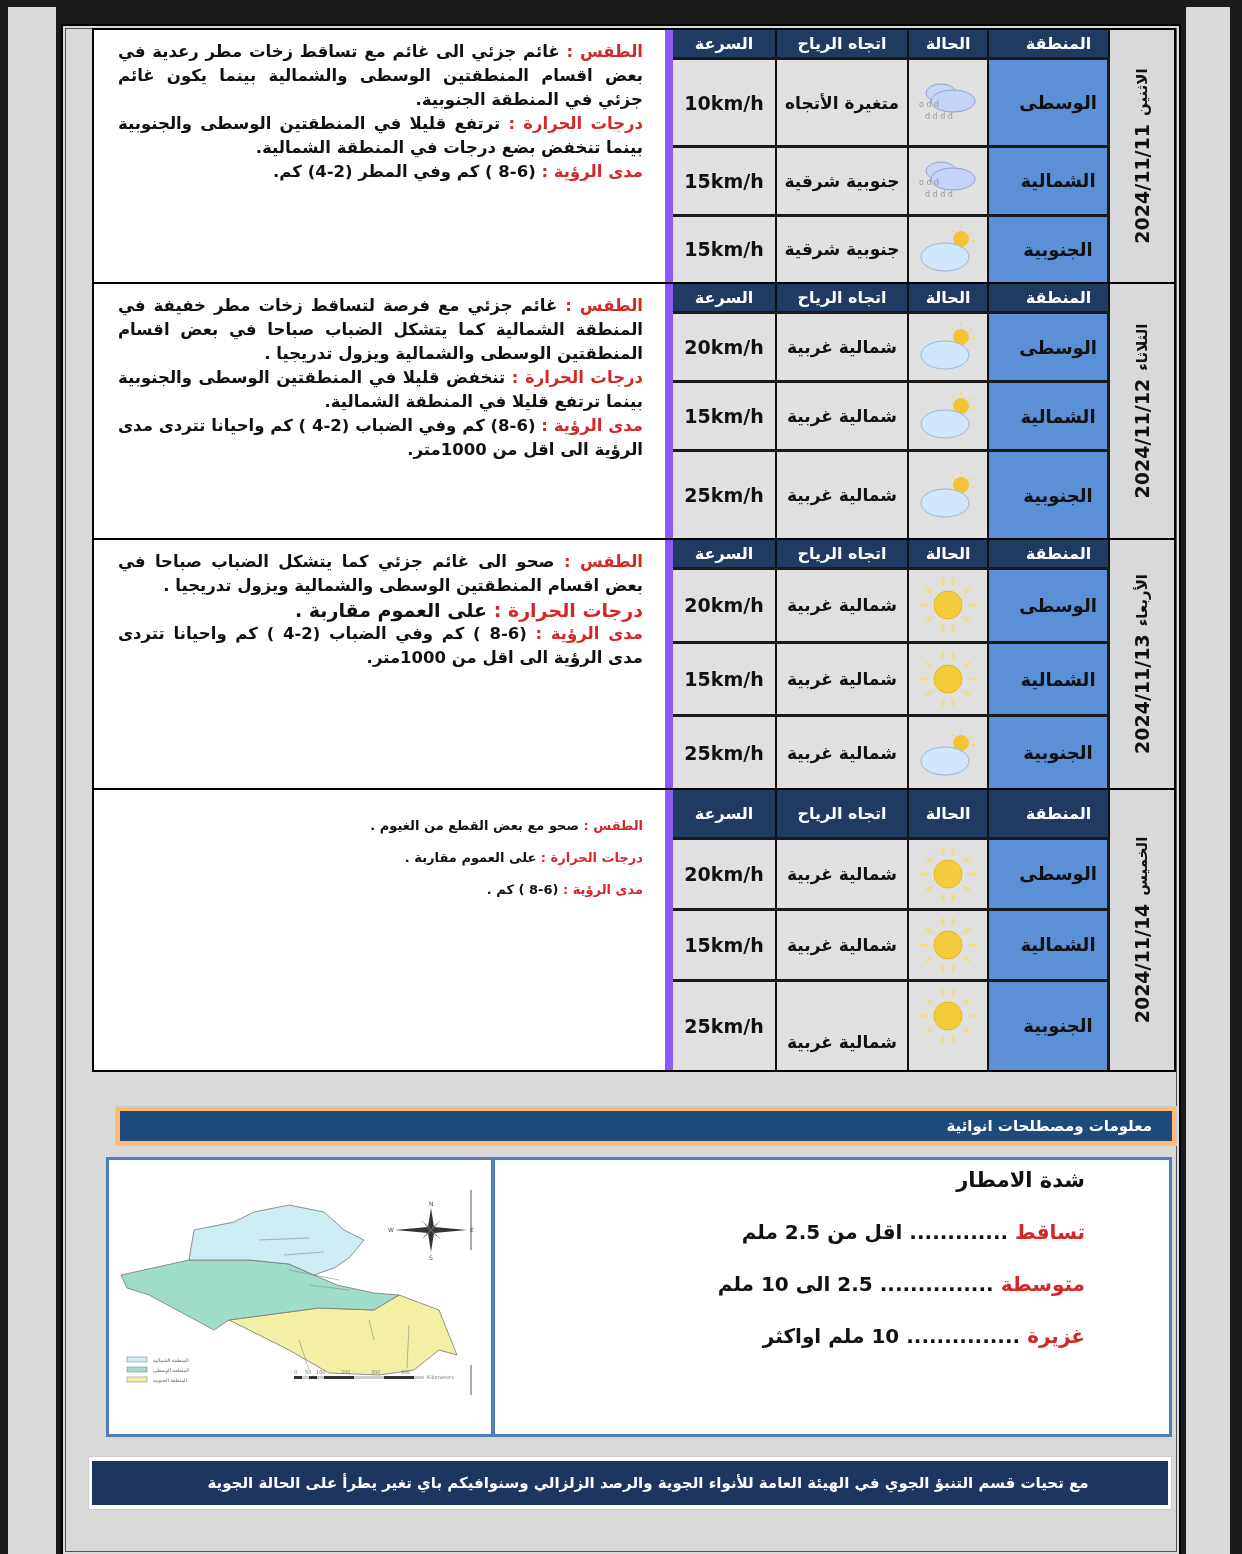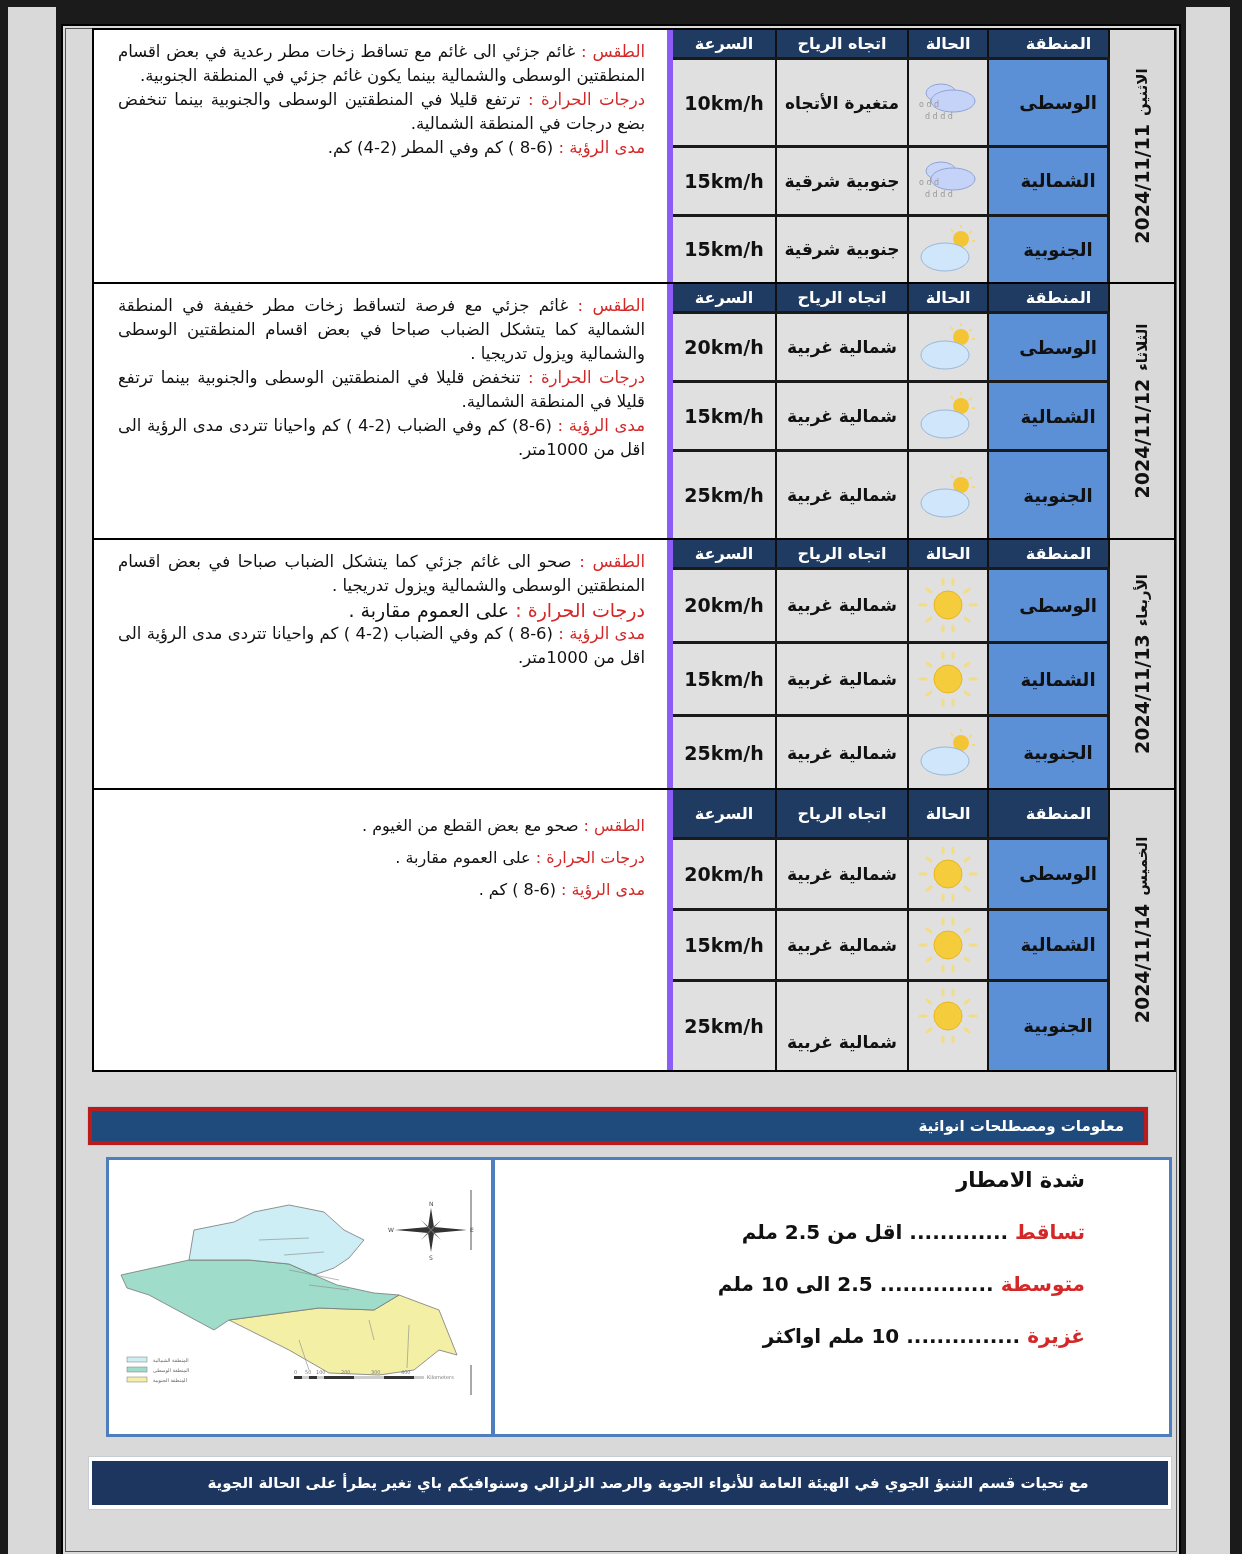--- a/index.html
+++ b/index.html
@@ -8,43 +8,43 @@
   .left-strip { position: absolute; left: 8px; top: 7px; width: 48px; height: 1547px; background: #d9d9d9; }
   .right-strip { position: absolute; left: 1186px; top: 7px; width: 44px; height: 1547px; background: #d9d9d9; }
   .page { position: absolute; left: 61px; top: 24px; width: 1120px; height: 1530px; background: #d9d9d9; border: 2px solid #000; border-bottom: none; }
   .page::before { content: ""; position: absolute; inset: 2px; border: 1px solid #555; pointer-events: none; }
   .forecast { position: absolute; left: 29px; top: 2px; width: 1084px; border: 2px solid #000; background: #fff; }
   .day { display: flex; flex-direction: row; height: 256px; border-bottom: 2px solid #000; }
   .day:last-child { border-bottom: none; }
   .day.d1 { height: 254px; }
   .day.d3 { height: 250px; }
   .day.d4 { height: 280px; }
-  .desc { width: 583px; background: #fff; border-right: 6px solid #8b5cf6; padding: 10px 22px 0 24px; direction: rtl; text-align: justify; font-family: "DejaVu Sans", sans-serif; font-weight: normal; font-size: 16.5px; line-height: 24px; color: #111; }
+  .desc { width: 583px; background: #fff; border-right: 8px solid #8b5cf6; padding: 10px 22px 0 24px; direction: rtl; text-align: justify; font-family: "DejaVu Sans", sans-serif; font-weight: bold; font-size: 16.5px; line-height: 24px; color: #111; }
   .desc p { margin: 0; }
   .desc .lbl { color: #d42828; }
-  .desc.sparse { padding-top: 20px; font-size: 16px; line-height: 32px; text-align: right; }
+  .desc.sparse { padding-top: 20px; font-size: 13px; line-height: 32px; text-align: right; }
   .table { width: 437px; display: flex; flex-direction: column; background: #222; }
   .thead { display: flex; height: 30px; background: #1f3b61; border-bottom: 3px solid #1a1a1a; }
   .thead > div { color: #fff; font-weight: bold; font-size: 16px; display: flex; align-items: center; justify-content: center; direction: rtl; border-right: 2px solid #111; }
   .c-speed { width: 104px; }
   .c-dir { width: 132px; }
   .c-state { width: 80px; }
   .c-region { width: 121px; padding-left: 20px; }
   .trow { display: flex; flex: 1; border-bottom: 3px solid #1a1a1a; }
   .trow:last-child { border-bottom: none; }
   .trow > div { display: flex; align-items: center; justify-content: center; border-right: 2px solid #111; }
   .trow .c-speed { background: #e0e0e0; font-family: "DejaVu Sans", sans-serif; font-weight: bold; font-size: 19px; color: #111; }
   .trow .c-dir { background: #e0e0e0; font-weight: bold; font-size: 17px; color: #111; direction: rtl; }
   .trow .c-state { background: #e0e0e0; }
   .trow .c-region { background: #5b8fd6; font-weight: bold; font-size: 18px; color: #111; direction: rtl; border-right: 3px solid #1a1a1a; }
   .date-col { width: 64px; background: #d9d9d9; display: flex; align-items: center; justify-content: center; }
   .date-vert { transform: rotate(-90deg); white-space: nowrap; font-weight: bold; font-size: 19px; color: #111; display: flex; gap: 8px; align-items: center; }
   .date-vert .wd { font-size: 15px; }
   .icon svg { display: block; }
-  .info-bar { position: absolute; left: 24px; top: 1080px; width: 1062px; height: 40px; background: #b91c1c; padding: 4px 4px; border: 1px solid #c9cdd3; }
+  .info-bar { position: absolute; left: 52px; top: 1080px; width: 1062px; height: 40px; background: #fdba74; padding: 4px 4px; border: 1px solid #c9cdd3; }
   .info-bar .inner { background: #1f4a7c; height: 100%; display: flex; align-items: center; justify-content: flex-start; direction: rtl; padding-right: 20px; color: #fff; font-weight: bold; font-size: 15px; }
   .legend-box { position: absolute; left: 43px; top: 1131px; width: 1066px; height: 280px; border: 3px solid #4f7ebf; background: #fff; display: flex; flex-direction: row-reverse; }
   .rain-panel { width: 678px; height: 100%; border-left: 4px solid #4f7ebf; direction: rtl; padding: 8px 84px 0 0; }
   .rain-title { font-weight: bold; font-size: 21px; color: #111; margin-bottom: 28px; }
   .rain-row { font-weight: bold; font-size: 20px; color: #111; margin-bottom: 28px; white-space: nowrap; }
   .rain-row .lbl { color: #d42828; }
   .map-panel { flex: 1; position: relative; background: #fff; }
   .footer-bar { position: absolute; left: 25px; top: 1430px; width: 1084px; height: 54px; background: #fff; padding: 4px 3px; border: 1px solid #c9cdd3; }
   .footer-bar .inner { background: #1c365f; height: 100%; display: flex; align-items: center; justify-content: center; direction: rtl; color: #fff; font-weight: bold; font-size: 15px; padding-left: 36px; }
 </style>

